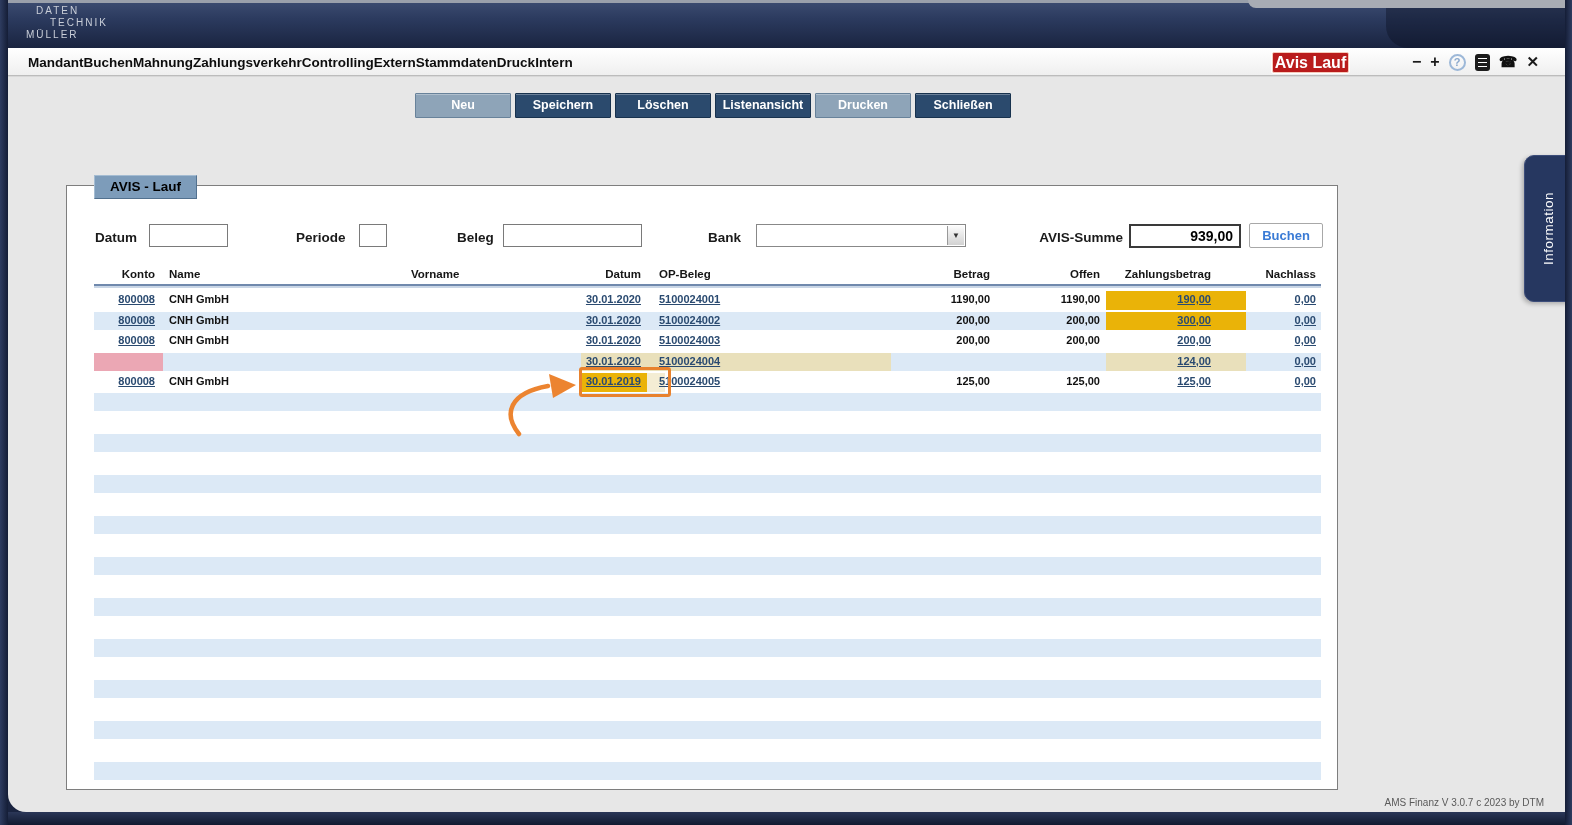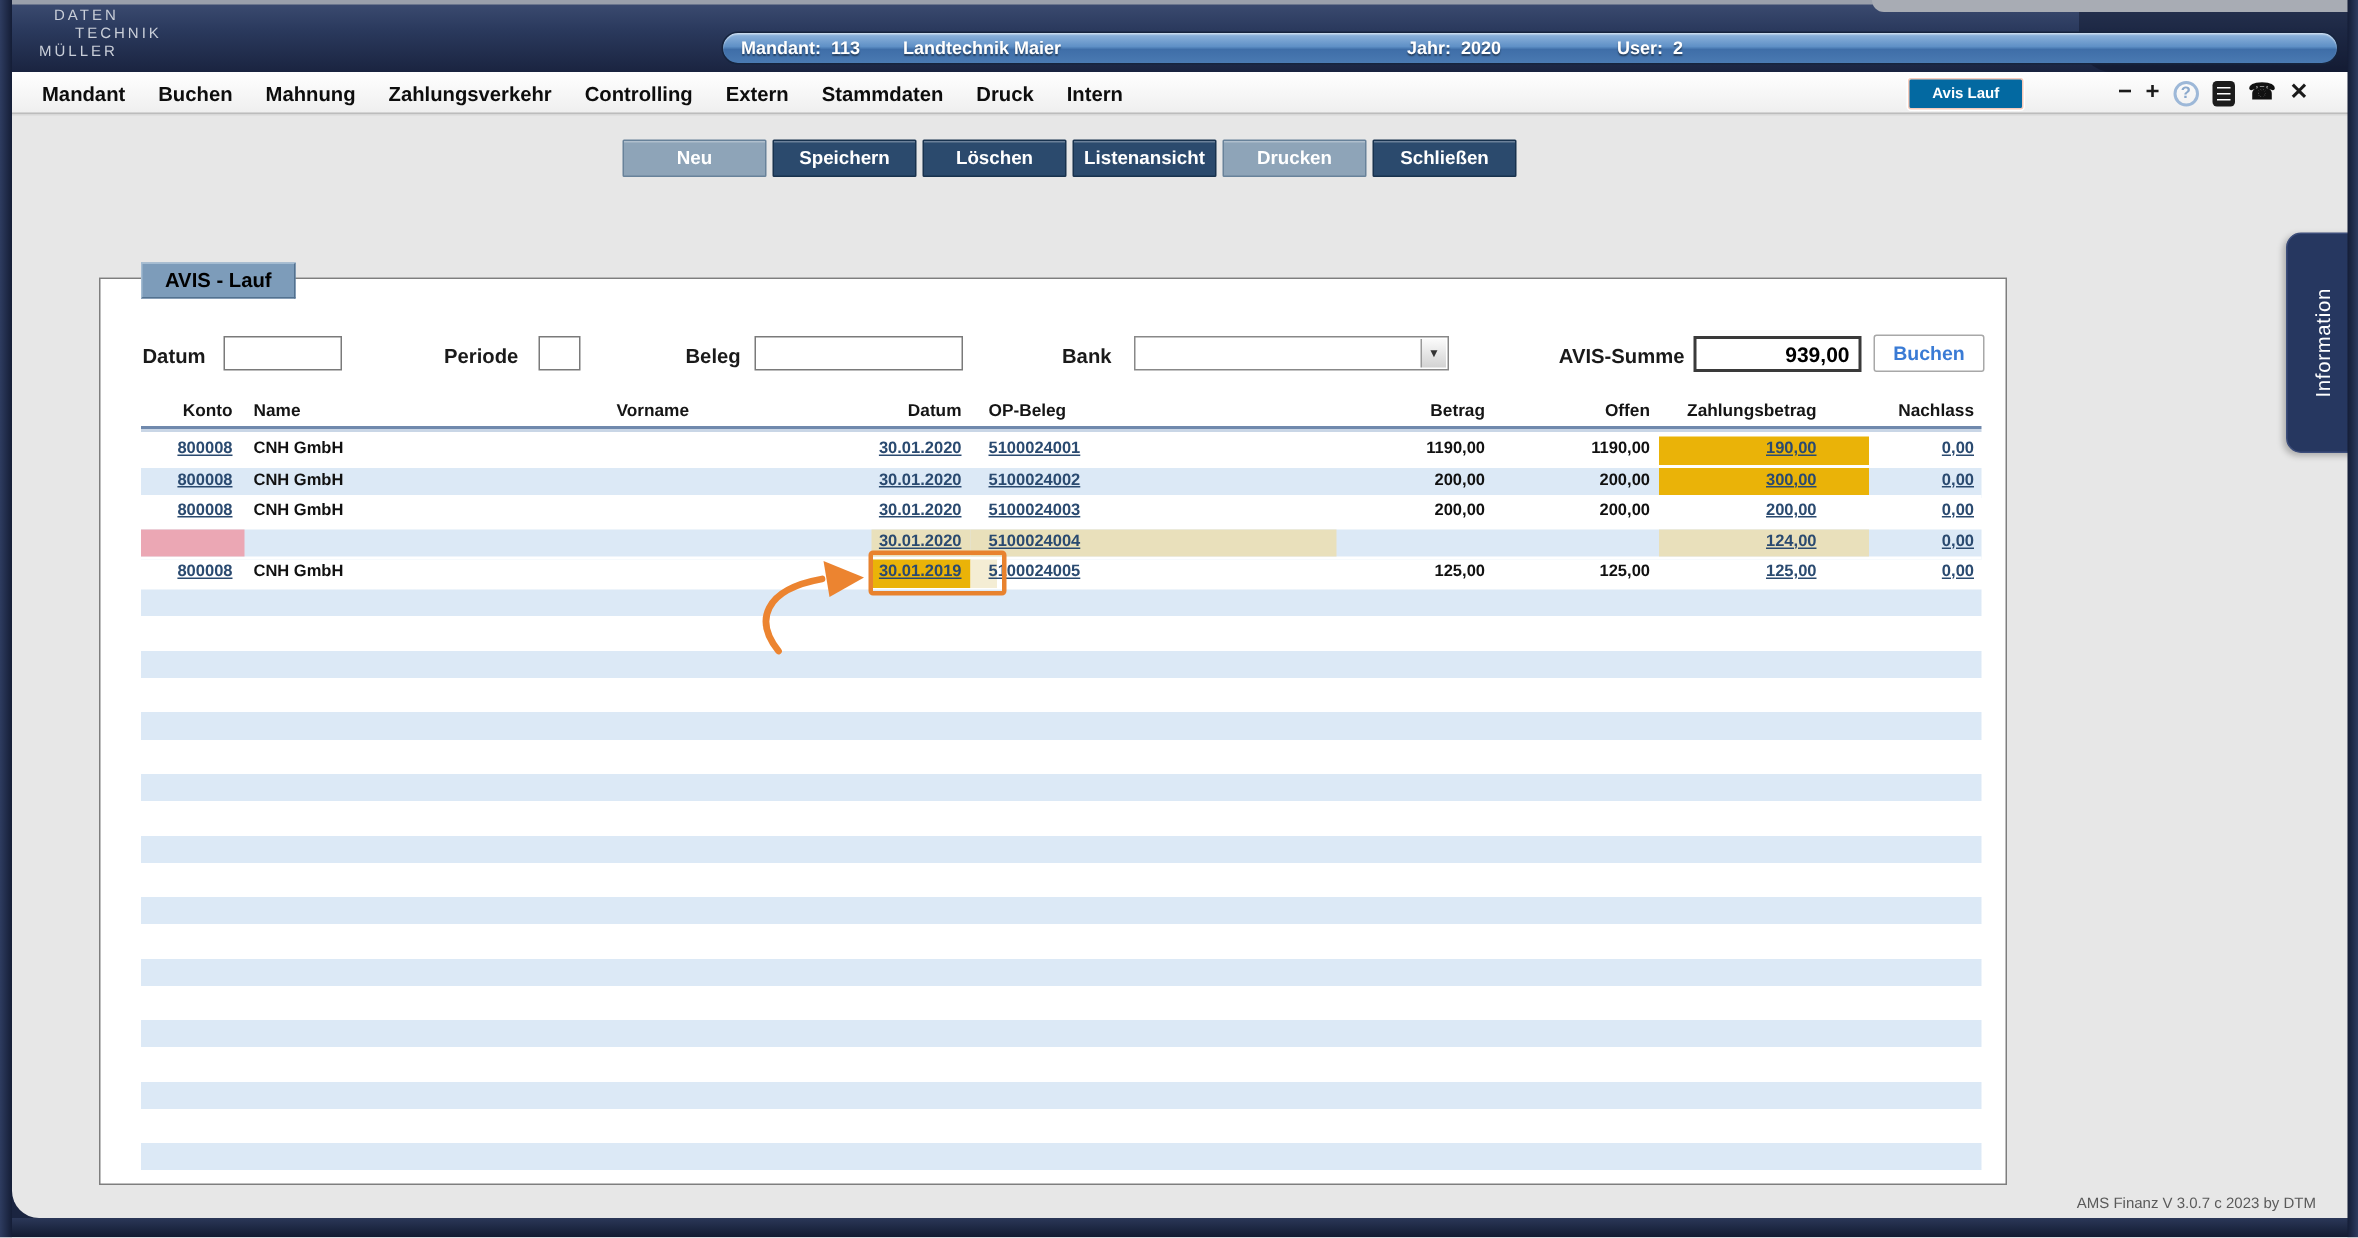--- a/index.html
+++ b/index.html
@@ -28,24 +28,24 @@
              text-shadow:0 0 10px rgba(80,180,230,.95),1px 2px 2px rgba(0,0,0,.85);}
   .info-pill{position:absolute;left:481px;top:21px;width:1078px;height:22px;z-index:5;border-radius:11px;border:1px solid #16243e;
              background:linear-gradient(#93b7de 0%,#5f90c6 45%,#3f6ea8 55%,#4a7ab2 100%);
              box-shadow:inset 0 1px 1px rgba(255,255,255,.55);}
   .info-pill span{position:absolute;top:3px;color:#fff;font-size:12px;font-weight:bold;text-shadow:0 1px 1px rgba(0,0,0,.45);white-space:pre;}
   .ip-mandant{left:12px;} .ip-client{left:120px;} .ip-jahr{left:456px;} .ip-user{left:596px;}
 
   
   .menubar{position:absolute;left:0;top:48px;width:1572px;height:28px;z-index:4;
            background:linear-gradient(#ffffff,#efefef);border-bottom:1px solid #bcbcbc;box-shadow:0 1px 0 #d8d8d8;}
-  .menu-items{position:absolute;left:28px;top:0;height:28px;display:flex;gap:22px;align-items:center;}
+  .menu-items{position:absolute;left:28px;top:0;height:28px;display:flex;align-items:center;}
   .menu-item{font-size:13.5px;font-weight:bold;color:#0d0d0d;cursor:default;}
-  .active-badge{position:absolute;left:1272px;top:52px;width:77px;height:21px;z-index:6;background:#0369a1;border:1px solid #f6cbbc;
-                box-shadow:0 0 0 1px #ffffff;border-radius:2px;color:#fff;font-size:10px;font-weight:bold;text-align:center;line-height:19px;}
+  .active-badge{position:absolute;left:1272px;top:52px;width:77px;height:21px;z-index:6;background:#b91c1c;border:1px solid #f6cbbc;
+                box-shadow:0 0 0 1px #ffffff;border-radius:2px;color:#fff;font-size:16px;font-weight:bold;text-align:center;line-height:19px;}
   .win-icons{position:absolute;left:1412px;top:51px;height:22px;display:flex;align-items:center;gap:9px;z-index:6;}
   .wi{font-size:16px;font-weight:bold;color:#1a1a1a;line-height:20px;text-align:center;}
   .wi-help{width:17px;height:17px;border:2px solid #9db8d8;border-radius:50%;color:#8aa8cc;font-size:11px;font-weight:bold;line-height:13px;}
   .wi-doc{width:15px;height:17px;background:#1c1c1c;border-radius:3px;position:relative;}
   .wi-doc::before{content:"";position:absolute;left:3px;top:4px;width:9px;height:1.5px;background:#fff;box-shadow:0 4px 0 #fff,0 8px 0 #fff;}
   .wi-phone{font-size:15px;color:#111;}
   .wi-close{font-size:15px;}
 
   
   .toolbar{position:absolute;left:403px;top:93px;display:flex;gap:4px;z-index:5;margin-left:12px;}
@@ -116,26 +116,20 @@
   <div class="top-strip"></div>
   <div class="header">
     <div class="header-tab"></div>
   </div>
   <div class="top-strip-right"></div>
   <div class="logo">
     <div>DATEN</div>
     <div>TECHNIK</div>
     <div>MÜLLER</div>
   </div>
-  <div class="info-pill">
-    <span class="ip-mandant">Mandant:  113</span>
-    <span class="ip-client">Landtechnik Maier</span>
-    <span class="ip-jahr">Jahr:  2020</span>
-    <span class="ip-user">User:  2</span>
-  </div>
 
   <div class="menubar">
     <div class="menu-items">
       <span class="menu-item">Mandant</span>
       <span class="menu-item">Buchen</span>
       <span class="menu-item">Mahnung</span>
       <span class="menu-item">Zahlungsverkehr</span>
       <span class="menu-item">Controlling</span>
       <span class="menu-item">Extern</span>
       <span class="menu-item">Stammdaten</span>

